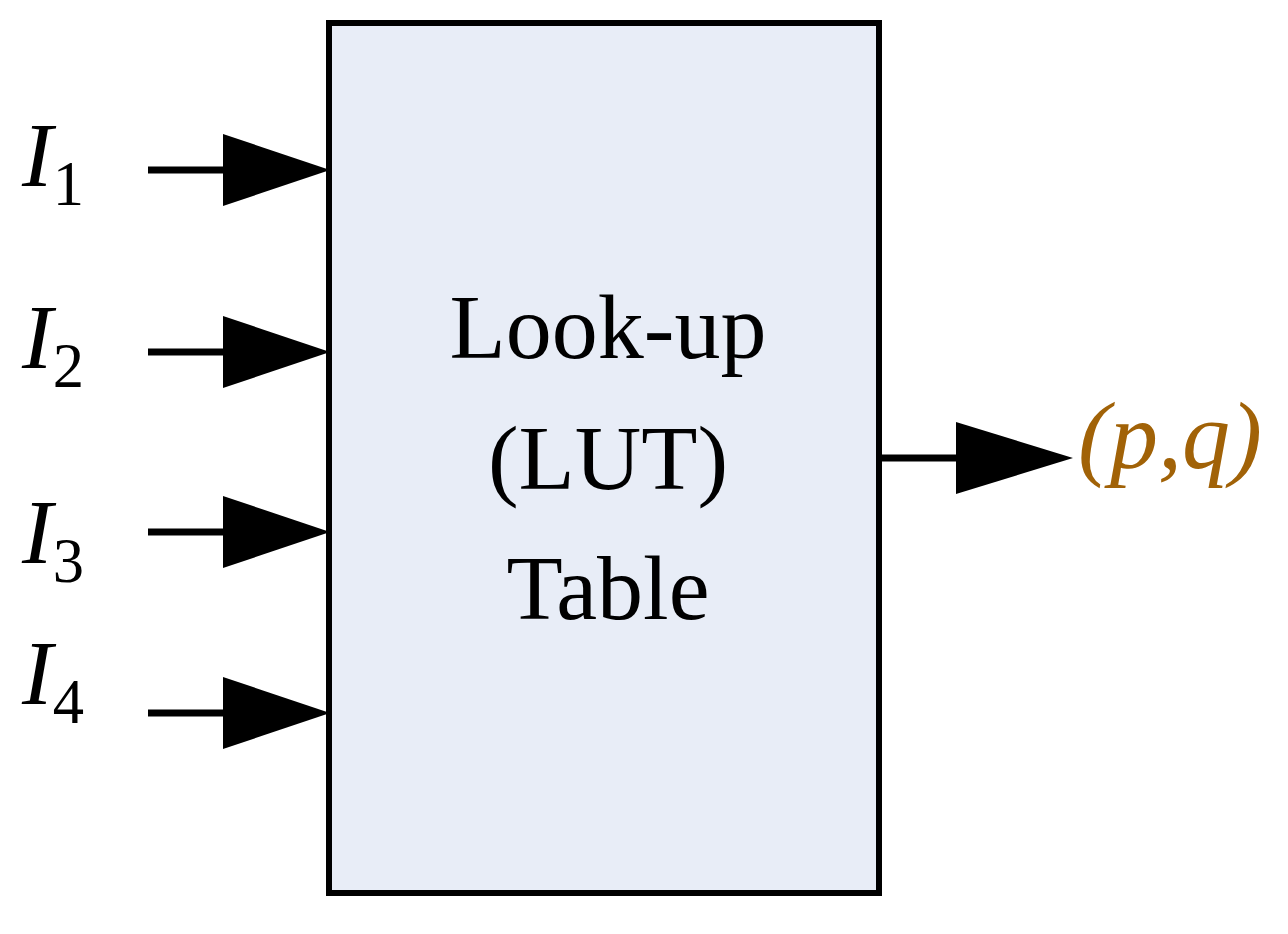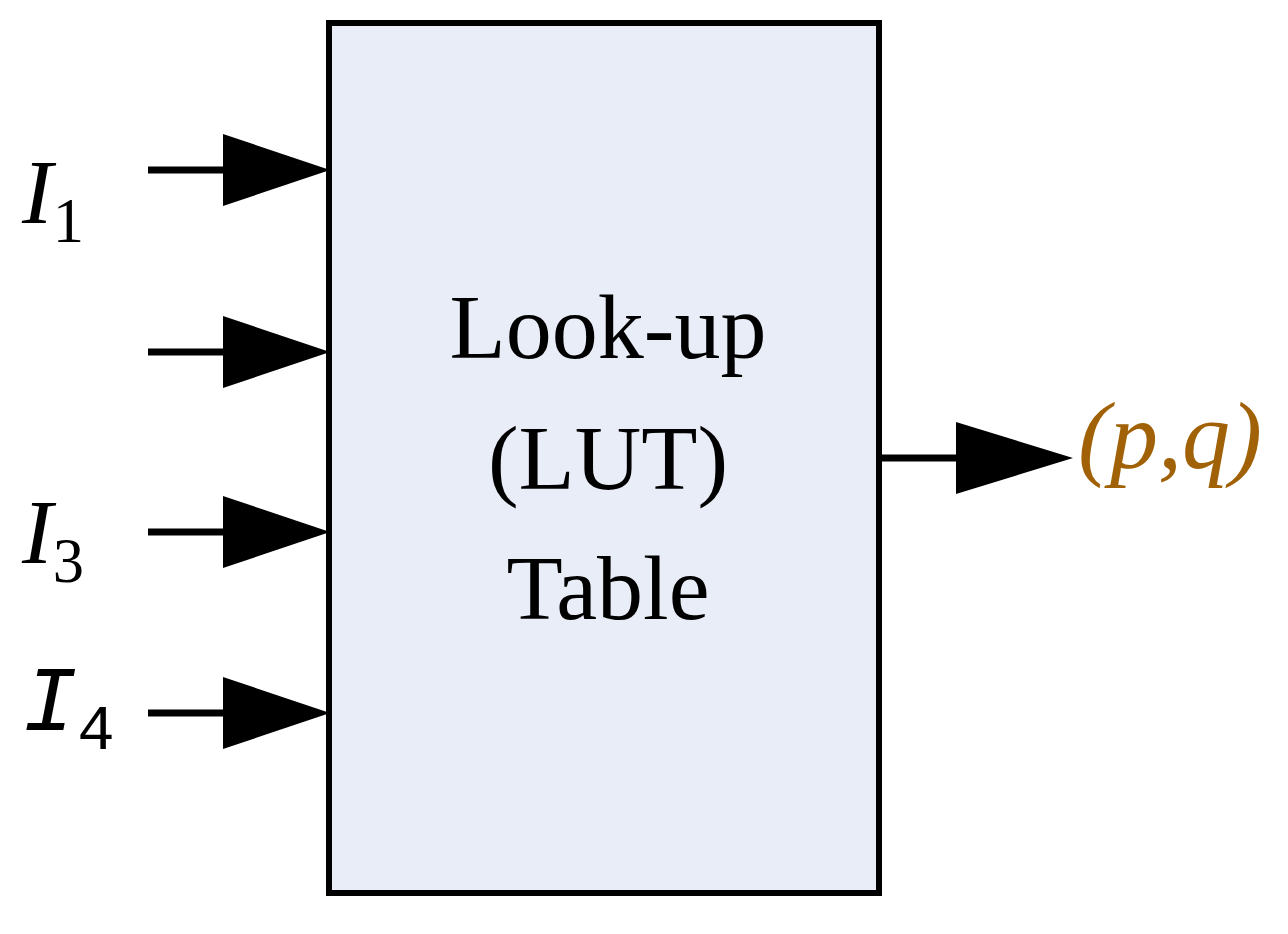--- a/index.html
+++ b/index.html
@@ -45,24 +45,24 @@
     line-height: 1;
     font-style: italic;
     color: #000000;
     white-space: nowrap;
   }
   .io-label sub {
     font-size: 0.68em;
     font-style: normal;
     line-height: 0;
   }
-  .io-label.in-1 { top: 109px; margin-top: 37px; }
+  .io-label.in-1 { top: 109px; }
   .io-label.in-2 { top: 291px; }
   .io-label.in-3 { top: 486px; }
-  .io-label.in-4 { top: 660px; font-family: Liberation Mono, monospace; }
+  .io-label.in-4 { top: 627px; }
   
   .arrow {
     position: absolute;
     display: block;
   }
   .arrow.in-1 { left: 145px; top: 134px; }
   .arrow.in-2 { left: 145px; top: 316px; }
   .arrow.in-3 { left: 145px; top: 496px; }
   .arrow.in-4 { left: 145px; top: 677px; }
   .arrow.out   { left: 880px; top: 422px; }
@@ -77,20 +77,21 @@
     color: #a16207;
     white-space: nowrap;
   }
 </style>
 </head>
 <body>
 
 <div class="canvas">
 
   <div class="io-label in-1"><span>I</span><sub>1</sub></div>
+  <div class="io-label in-2"><span>I</span><sub>2</sub></div>
   <div class="io-label in-3"><span>I</span><sub>3</sub></div>
   <div class="io-label in-4"><span>I</span><sub>4</sub></div>
 
   <svg class="arrow in-1" width="185" height="72" viewBox="0 0 185 72">
     <line x1="3" y1="36" x2="82" y2="36" stroke="#000000" stroke-width="7"></line>
     <polygon points="78,0 78,72 185,36" fill="#000000"></polygon>
   </svg>
   <svg class="arrow in-2" width="185" height="72" viewBox="0 0 185 72">
     <line x1="3" y1="36" x2="82" y2="36" stroke="#000000" stroke-width="7"></line>
     <polygon points="78,0 78,72 185,36" fill="#000000"></polygon>

